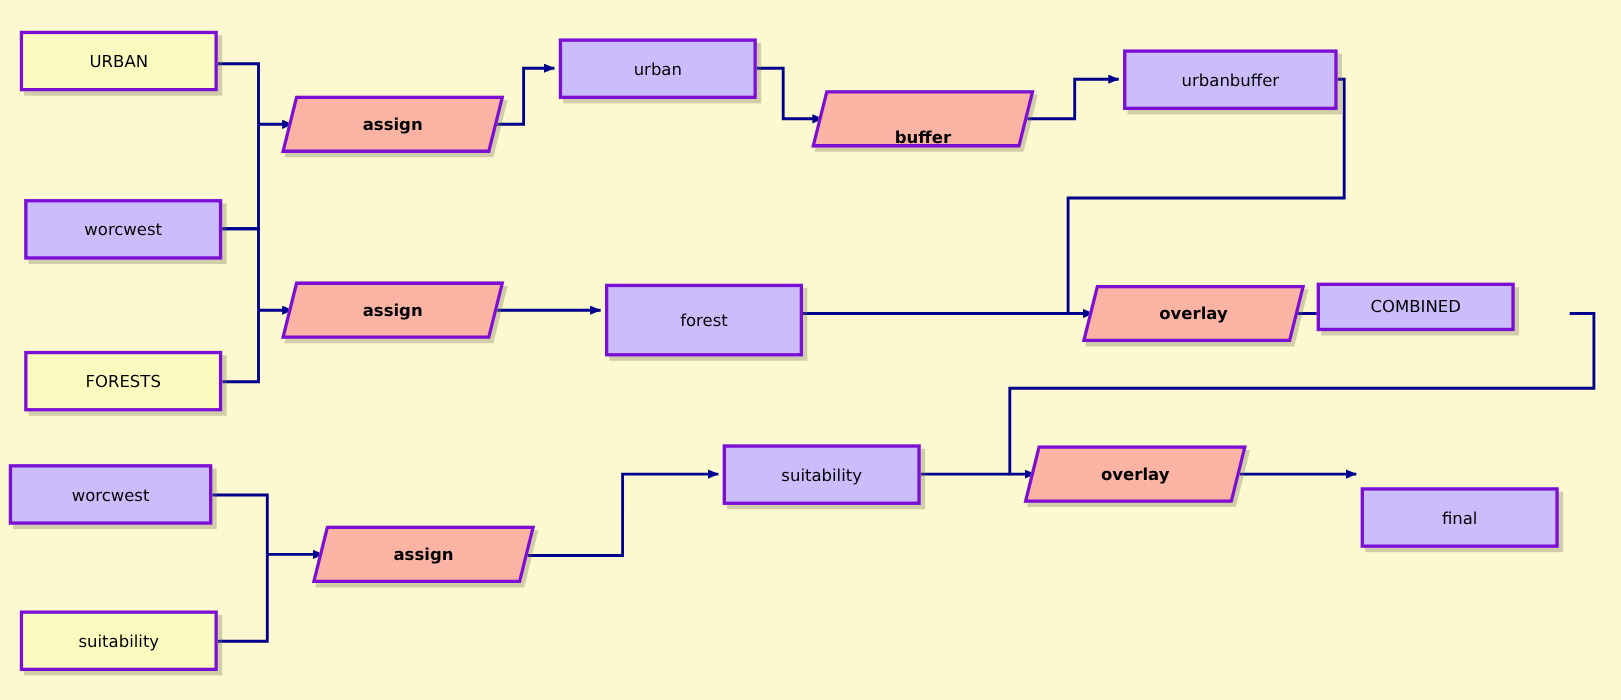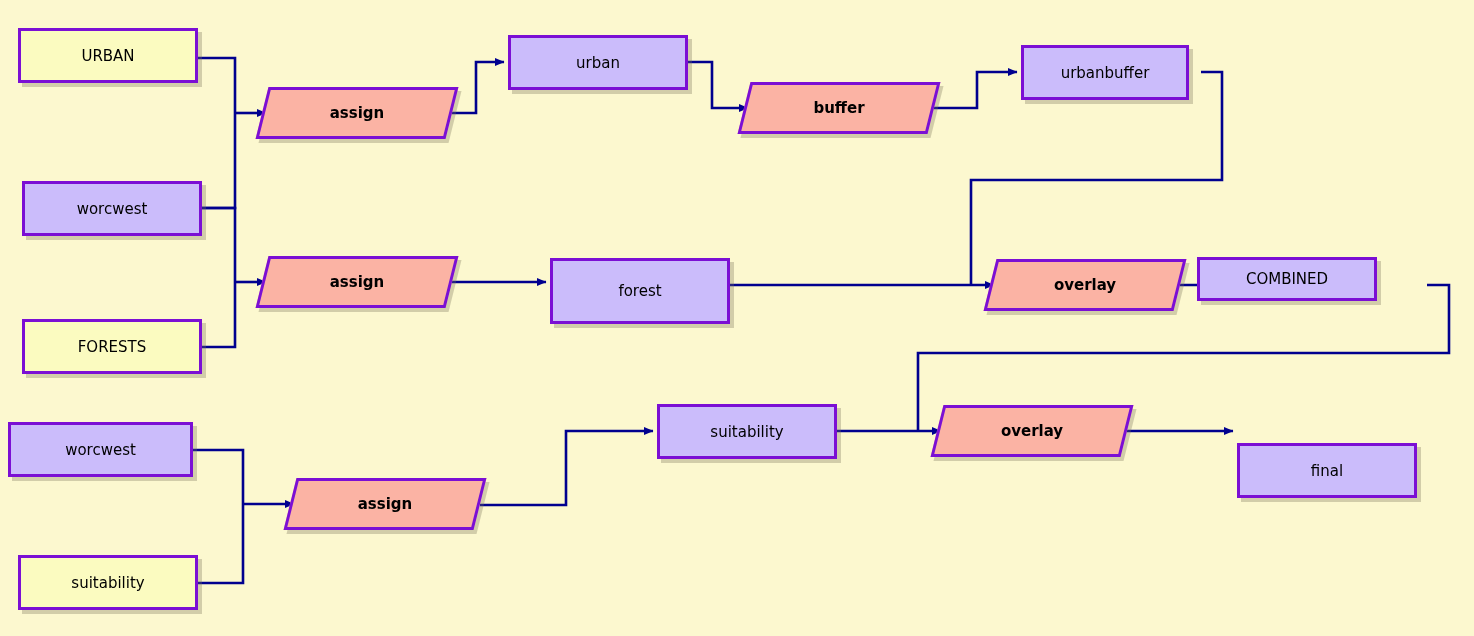--- a/index.html
+++ b/index.html
@@ -120,33 +120,33 @@
       </div>
       <div class="node rect purple" style="left: 508px; top: 35px; width: 180px; height: 55px;">
         <span>urban</span>
       </div>
       <div class="node rect purple" style="left: 550px; top: 258px; width: 180px; height: 66px;">
         <span>forest</span>
       </div>
       <div class="node rect purple" style="left: 657px; top: 404px; width: 180px; height: 55px;">
         <span>suitability</span>
       </div>
-      <div class="node para" style="left: 744px; top: 82px; width: 190px; height: 52px;">
+      <div class="node para" style="left: 744px; top: 82px; width: 190px; height: 52px; align-items: flex-end;">
         <div class="skewbg"></div>
         <span class="plabel">buffer</span>
       </div>
       <div class="node para" style="left: 990px; top: 259px; width: 190px; height: 52px;">
         <div class="skewbg"></div>
         <span class="plabel">overlay</span>
       </div>
       <div class="node para" style="left: 937px; top: 405px; width: 190px; height: 52px;">
         <div class="skewbg"></div>
         <span class="plabel">overlay</span>
       </div>
-      <div class="node rect purple" style="left: 1021px; top: 45px; width: 168px; height: 55px;">
+      <div class="node rect purple" style="left: 1021px; top: 45px; width: 195px; height: 55px;">
         <span>urbanbuffer</span>
       </div>
       <div class="node rect purple" style="left: 1197px; top: 257px; width: 180px; height: 44px;">
         <span>COMBINED</span>
       </div>
       <div class="node rect purple" style="left: 1237px; top: 405px; width: 180px; height: 55px; margin-top: 38px;">
         <span>final</span>
       </div>
     </div>
 </div>

